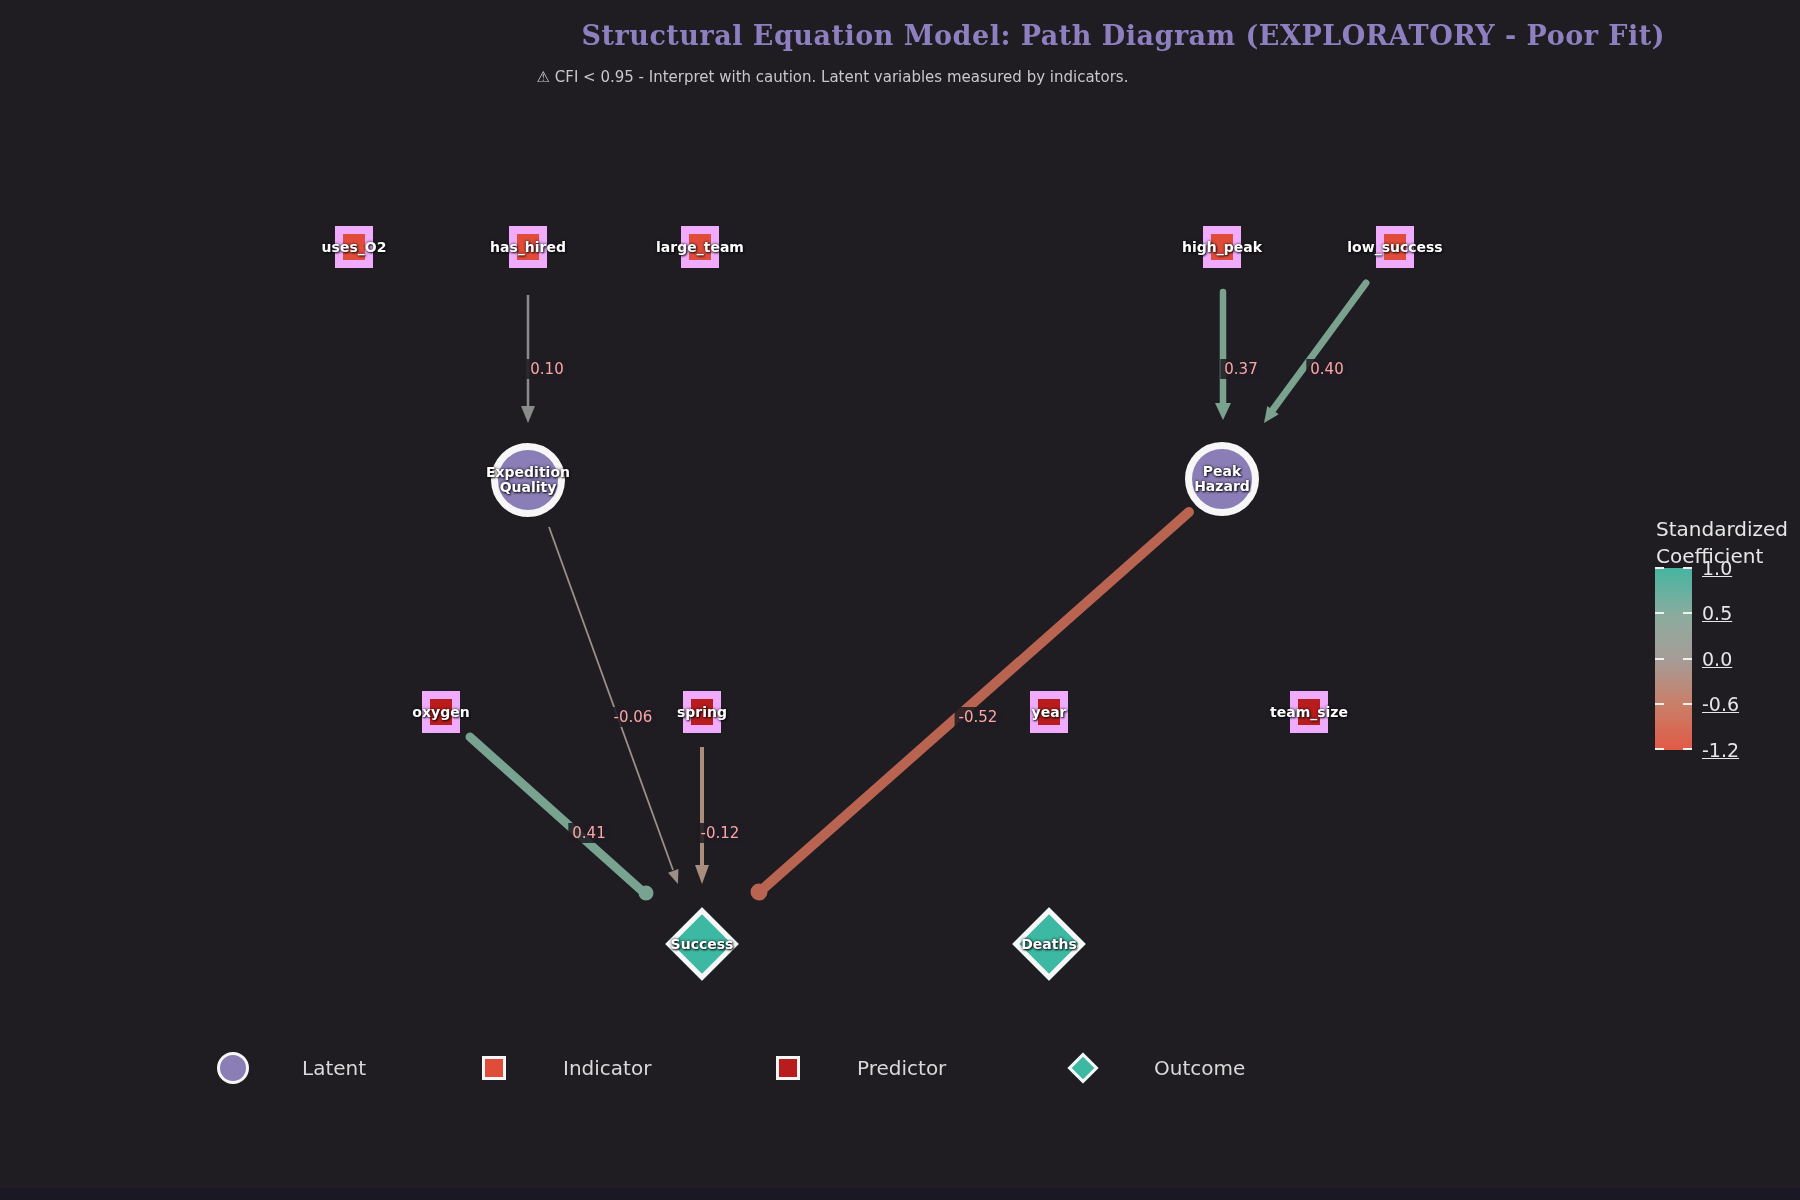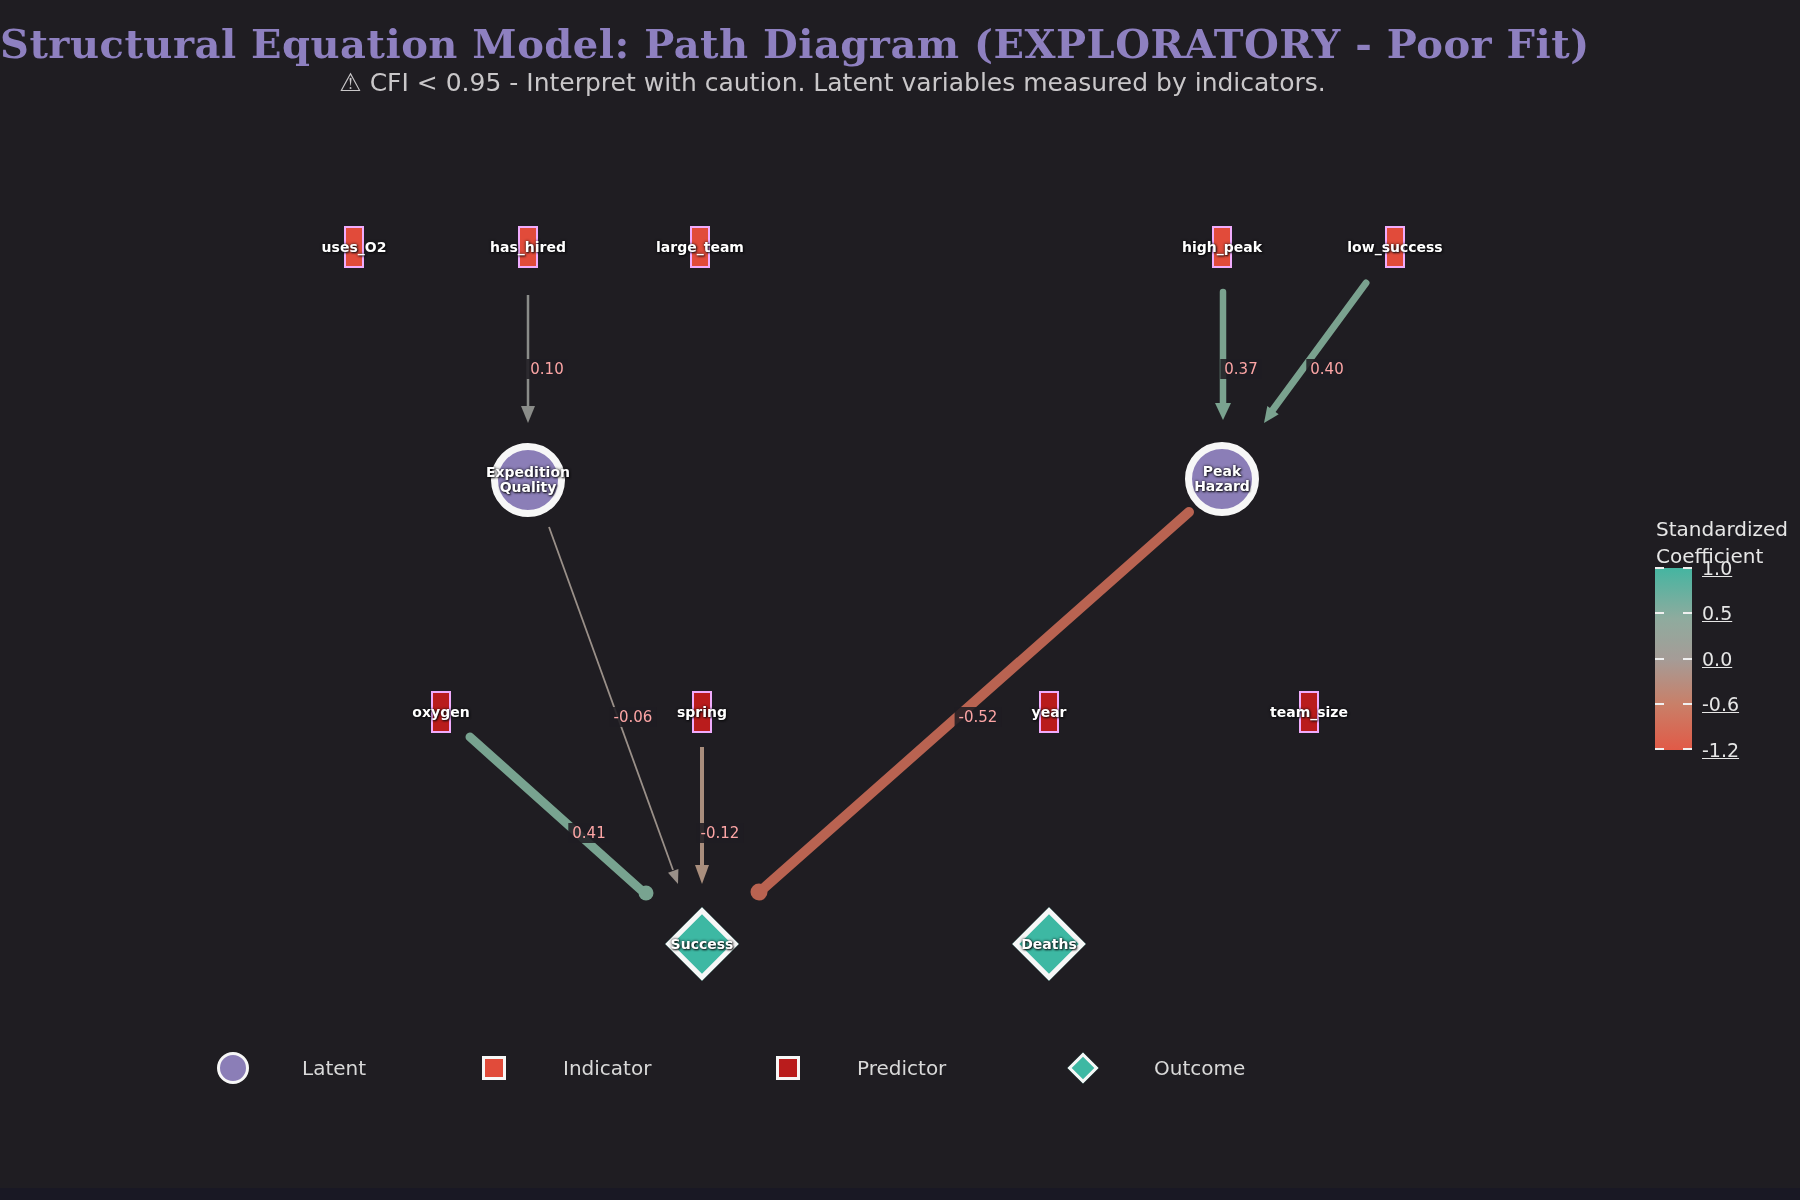--- a/index.html
+++ b/index.html
@@ -2,39 +2,39 @@
 <html><head>
 <meta charset="utf-8">
 <style>
   html,body{margin:0;padding:0;background:#141318;}
   .canvas{
     position:relative;width:1800px;height:1200px;overflow:hidden;
     background:#1f1d22;
     font-family:"DejaVu Sans","Liberation Sans",sans-serif;
   }
   .fig-title{
-    position:absolute;left:0;top:20px;width:1665px;text-align:left;
+    position:absolute;left:0;top:20px;width:1665px;text-align:right;
     font-family:"DejaVu Serif","Liberation Serif",serif;
-    font-weight:bold;font-size:40px;color:#8e80c0;letter-spacing:.5px;
+    font-weight:bold;font-size:27px;color:#8e80c0;letter-spacing:.5px;
   }
   .fig-subtitle{
     position:absolute;left:0;top:68px;width:1665px;text-align:center;
-    font-size:25px;color:#c9c7c9;
+    font-size:15px;color:#c9c7c9;
   }
   svg.edges{position:absolute;left:0;top:0;}
   
   .node{position:absolute;transform:translate(-50%,-50%);box-sizing:border-box;}
   .node .nlabel{
     position:absolute;left:50%;top:50%;transform:translate(-50%,-50%);
     color:#ffffff;font-weight:bold;font-size:14px;white-space:nowrap;
     text-align:center;line-height:15px;
     text-shadow:0 0 3px rgba(10,10,12,.95),1px 1px 2px rgba(10,10,12,.9);
     z-index:5;
   }
-  .sq{width:20px;height:42px;border:2px solid #f0abfc;}
+  .sq{width:38px;height:42px;border:8px solid #f0abfc;}
   .indicator{background:#e14b3a;}
   .predictor{background:#b91c1c;}
   .latent{
     width:74px;height:74px;border:7px solid #f7f7f7;border-radius:50%;
     background:#8b7eb7;
   }
   .outcome{
     width:52px;height:52px;border:5px solid #f7f7f7;background:#3db8a3;
     transform:translate(-50%,-50%) rotate(45deg);
   }

